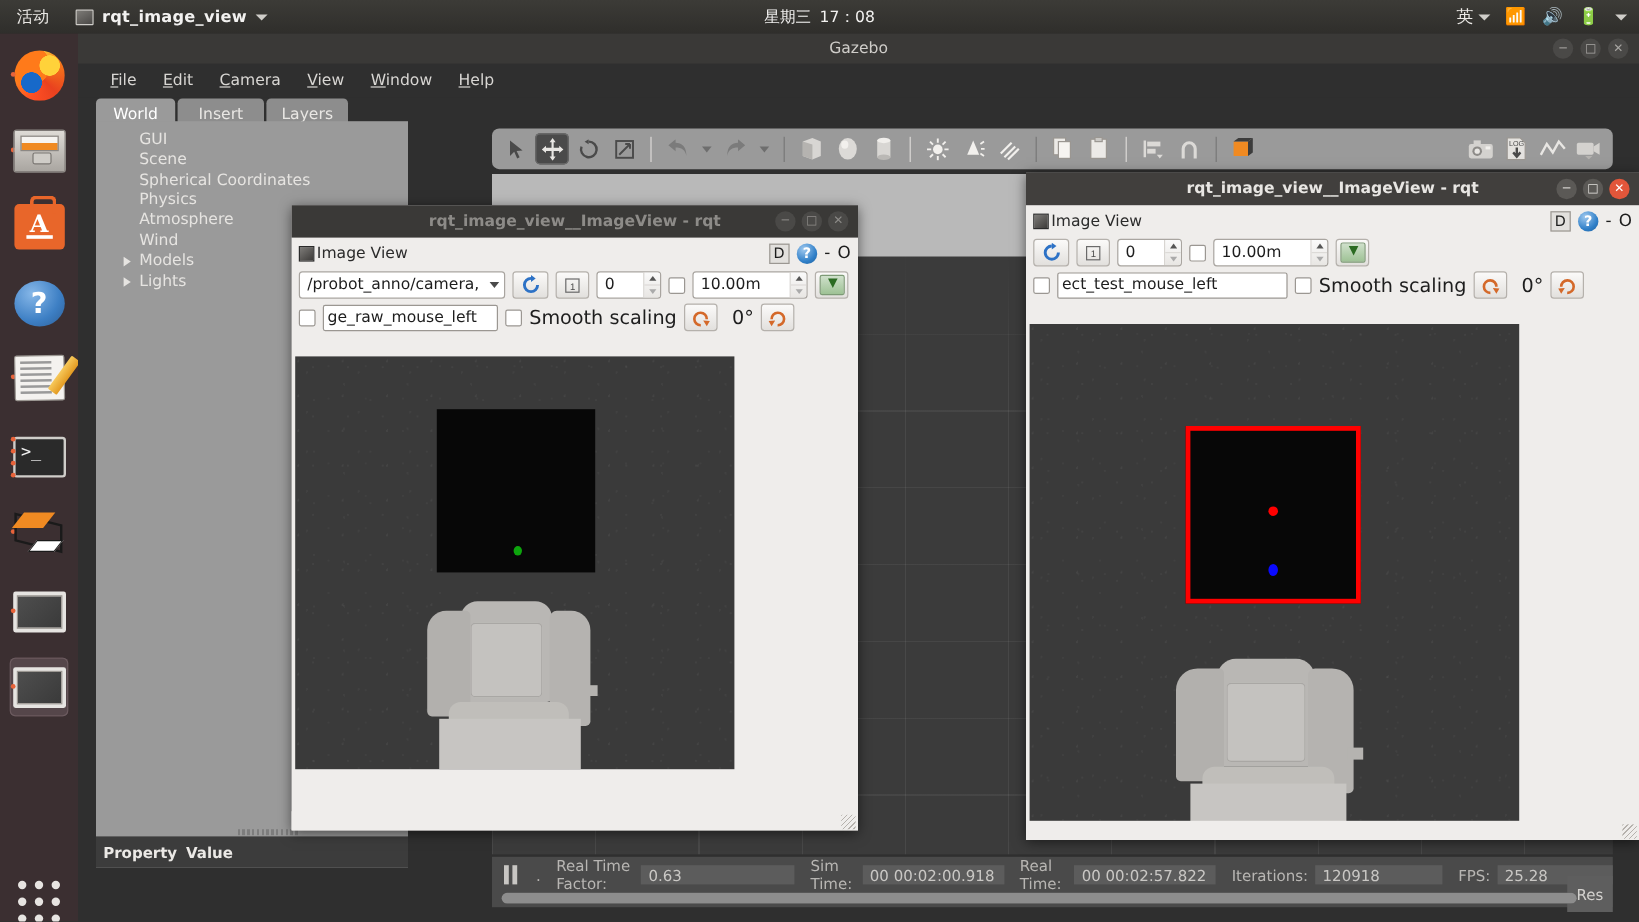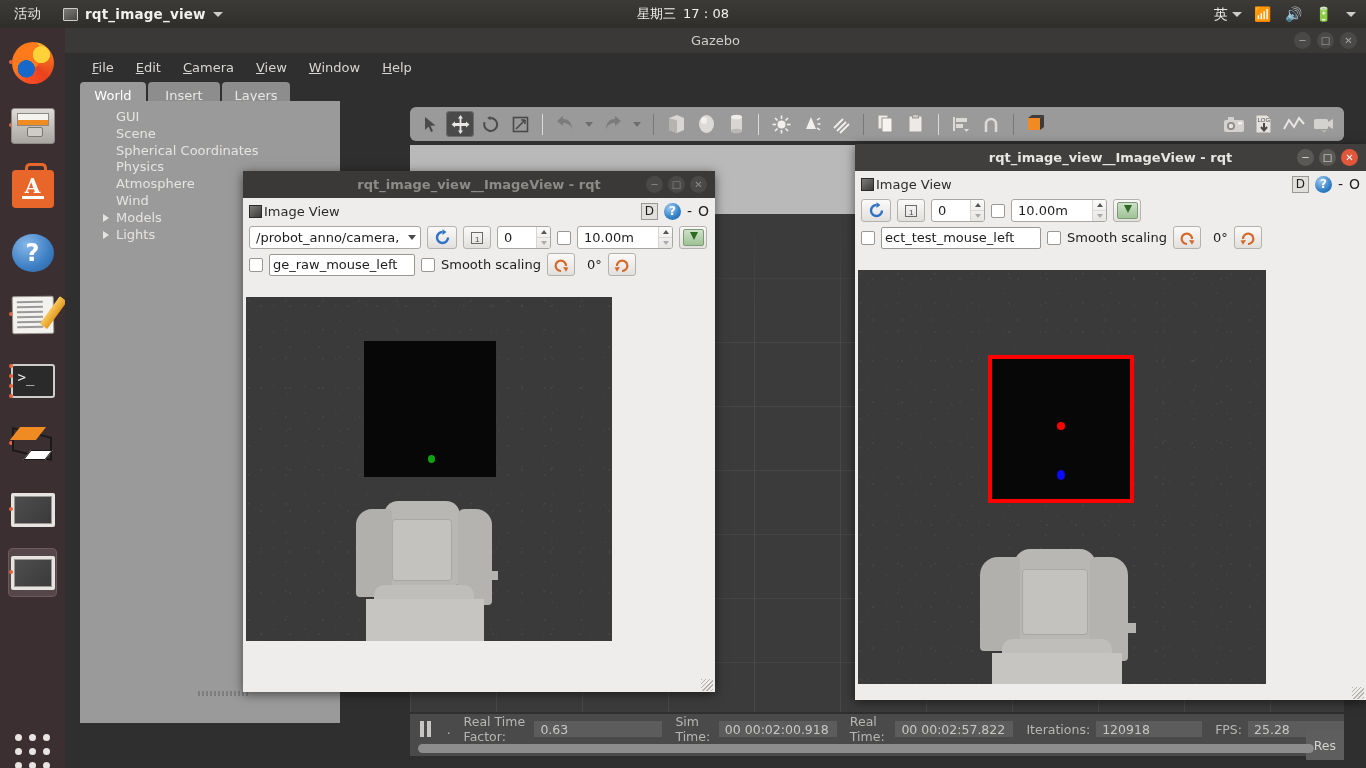--- a/index.html
+++ b/index.html
@@ -277,21 +277,21 @@
   .spin .sar i{ flex:1; display:flex; align-items:center; justify-content:center;}
   .spin .sar i:first-child{ border-bottom:1px solid #dcdad7; }
   .tri-u{ width:0;height:0;border-left:3.5px solid transparent;border-right:3.5px solid transparent;
     border-bottom:4px solid #555;}
   .tri-d{ width:0;height:0;border-left:3.5px solid transparent;border-right:3.5px solid transparent;
     border-top:4px solid #aaa;}
   .cbox{ width:14px;height:14px;border:1px solid #9b9792; background:#fff; border-radius:2px;}
   .txtin{ height:22px; border:1px solid #9b9792; background:#fff; border-radius:2px;
     font-size:13px; color:#1d1d1d; padding:0 3px; display:flex; align-items:center;
     overflow:hidden; white-space:nowrap; }
-  .lbl{ font-size:13px; color:#1d1d1d; }
+  .lbl{ font-size:16px; color:#1d1d1d; }
   .save-ic{ width:21px;height:17px; background:linear-gradient(#cfe0cb,#9ec295);
     border:1px solid #7d9a76; border-radius:2px; position:relative;}
   .save-ic:after{ content:""; position:absolute; left:6px; top:2px;
     border-left:4.5px solid transparent;border-right:4.5px solid transparent;
     border-top:8px solid #2b6b22;}
 
   .imgarea{ background:#3a3a3a; position:relative; overflow:hidden; }
   .noise{ position:absolute; inset:0; opacity:.5;
     background-image:
       radial-gradient(circle at 7% 13%, rgba(255,255,255,.10) 0 1px, transparent 1px),
@@ -433,20 +433,24 @@
         <div class="tnode">
           <span class="arr"></span>
           <span>Models</span>
         </div>
         <div class="tnode">
           <span class="arr"></span>
           <span>Lights</span>
         </div>
       </div>
       <div id="gripper"></div>
+      <div id="propbar">
+        <span class="c1">Property</span>
+        <span>Value</span>
+      </div>
     </div>
 
     <div id="gz-toolbar">
       <div class="tbtn">
         <svg width="17" height="17" viewBox="0 0 17 17">
             <path d="M3 1 L3 14 L6.5 10.5 L9 16 L11 15 L8.5 9.8 L13.5 9.5 Z" fill="#4a4a4a"></path>
           </svg>
       </div>
       <div class="tbtn on">
         <svg width="19" height="19" viewBox="0 0 19 19">
@@ -804,21 +808,21 @@
           </i>
         </span>
     </div>
     <div class="ibtn" style="width:28px">
       <span class="save-ic"></span>
     </div>
   </div>
 
   <div class="rqt-row">
     <span class="cbox"></span>
-    <div class="txtin" style="width:160px">ect_test_mouse_left</div>
+    <div class="txtin" style="width:192px">ect_test_mouse_left</div>
     <span class="cbox"></span>
     <span class="lbl">Smooth scaling</span>
     <div class="ibtn" style="width:28px">
       <svg width="16" height="16" viewBox="0 0 16 16">
           <path d="M13 9 A5.2 5.2 0 1 0 8 14" stroke="#d4692a" stroke-width="2.2" fill="none"></path>
           <path d="M15.5 10.5 L10 10 L13 14.8 Z" fill="#d4692a"></path>
         </svg>
     </div>
     <span class="lbl" style="margin-left:6px">0°</span>
     <div class="ibtn" style="width:28px">

